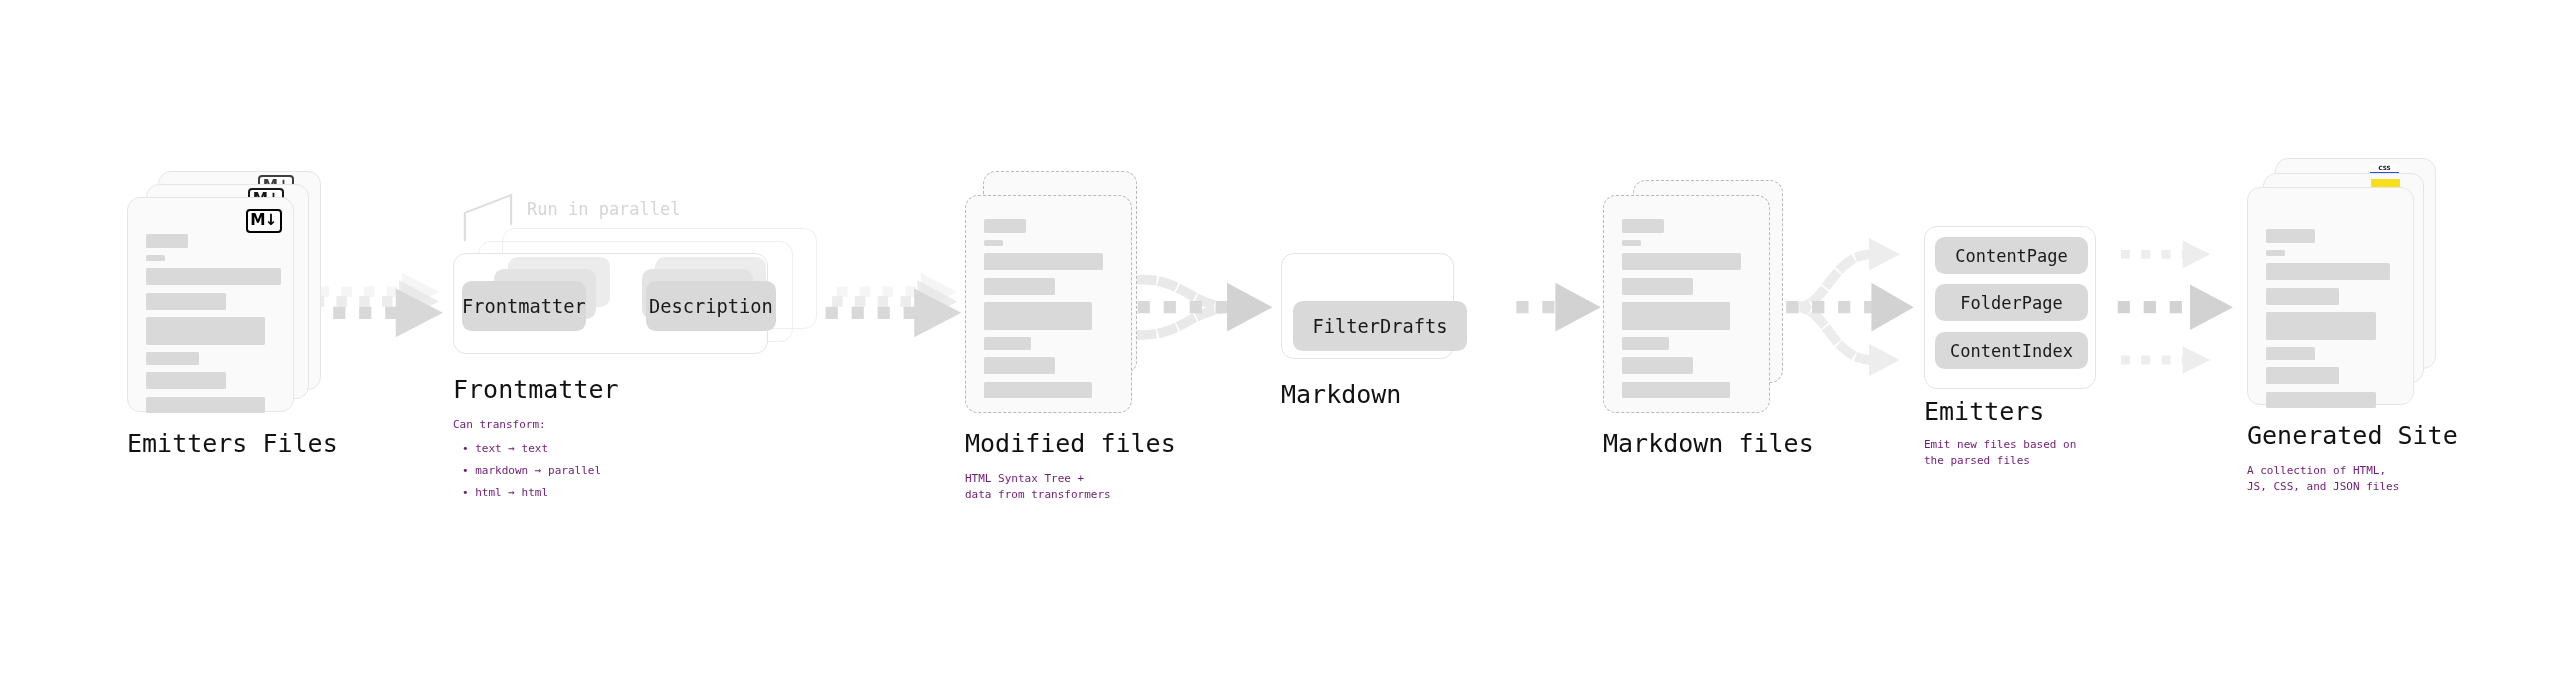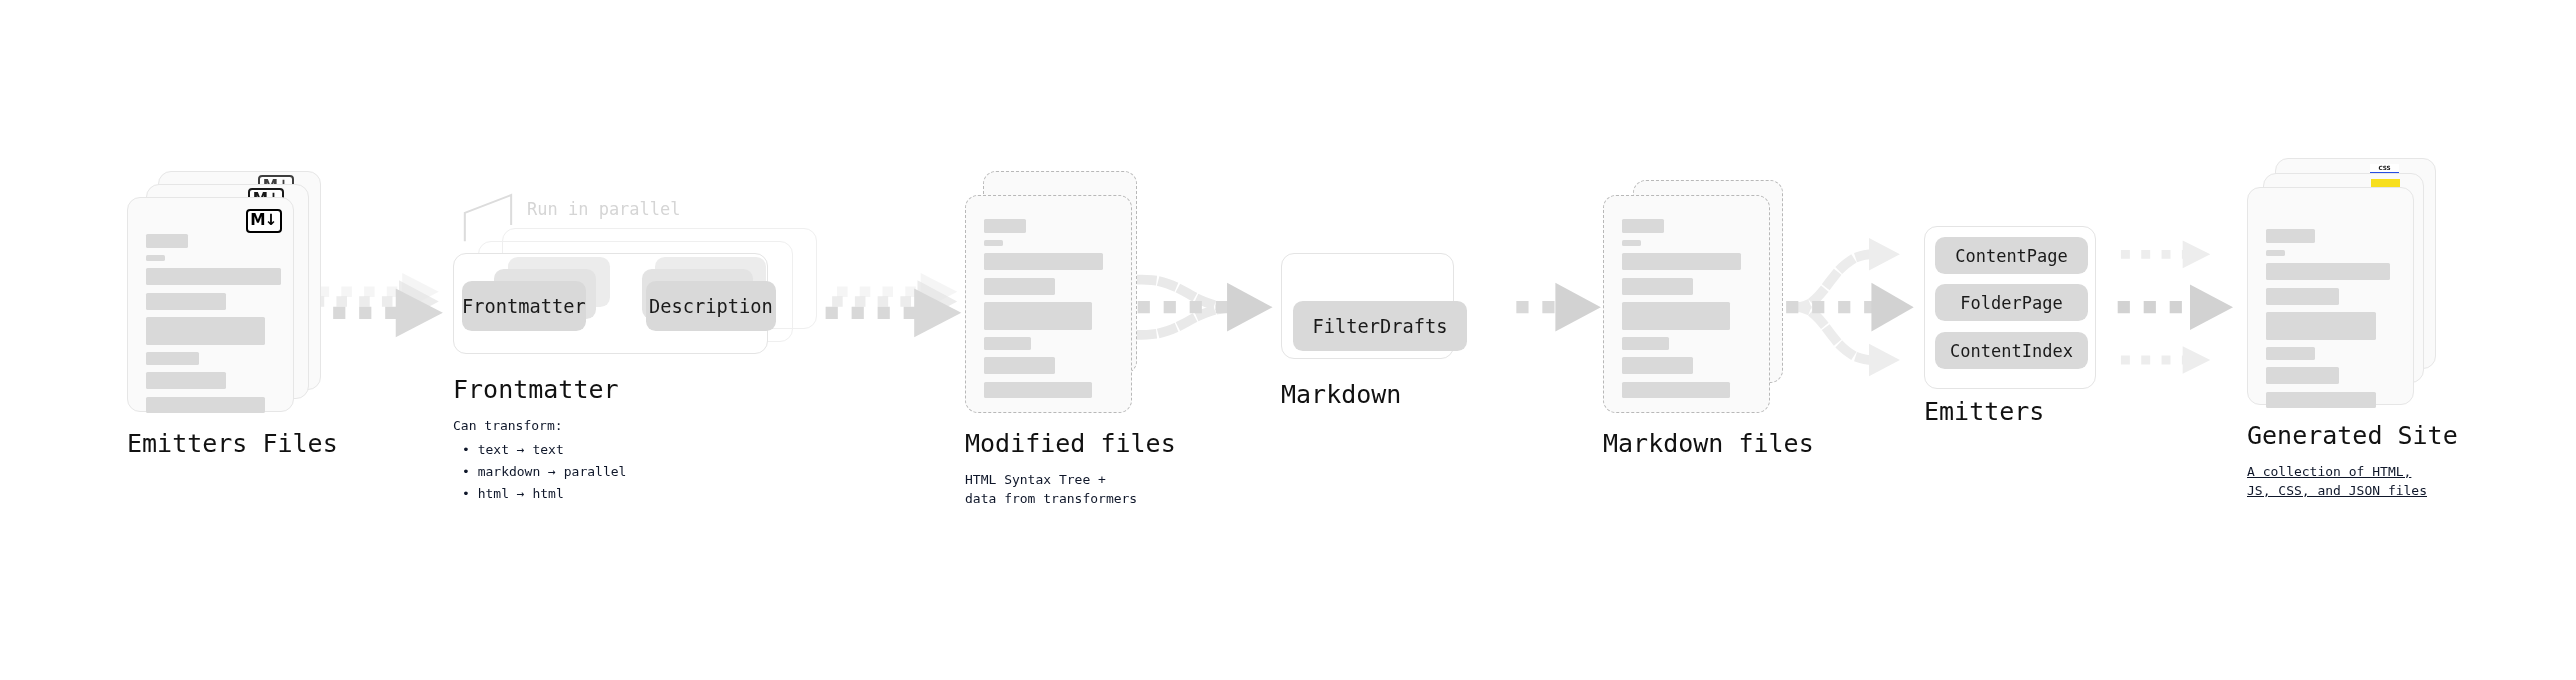--- a/index.html
+++ b/index.html
@@ -77,23 +77,23 @@
   
   .title {
     position: absolute;
     font-size: 25px;
     color: #111;
     white-space: nowrap;
     letter-spacing: 0px;
   }
   .subtitle {
     position: absolute;
-    font-size: 13px;
+    font-size: 11px;
     line-height: 1.45;
-    color: #0f172a;
+    color: #701a75;
     white-space: pre;
   }
   .ghost-label {
     position: absolute;
     font-size: 17px;
     color: #d5d5d5;
     white-space: nowrap;
   }
 
   
@@ -296,20 +296,22 @@
   </div>
   <div class="title" style="left:1603px; top:429px;">Markdown files</div>
 
   <div>
     <div class="group-box" style="left:1924px; top:226px; width:172px; height:163px;"></div>
     <div class="chip" style="left:1935px; top:237px; width:153px; height:37px; font-size:17px;">ContentPage</div>
     <div class="chip" style="left:1935px; top:284px; width:153px; height:37px; font-size:17px;">FolderPage</div>
     <div class="chip" style="left:1935px; top:332px; width:153px; height:37px; font-size:17px;">ContentIndex</div>
   </div>
   <div class="title" style="left:1924px; top:397px;">Emitters</div>
+  <div class="subtitle" style="left:1924px; top:437px;">Emit new files based on
+the parsed files</div>
 
   <div class="doc-stack">
     <div class="doc-card" style="left:2275px; top:158px; width:161px; height:211px;"></div>
     <div class="badge-css" style="left:2370px; top:164px;">CSS</div>
 
     <div class="doc-card" style="left:2263px; top:173px; width:161px; height:210px;"></div>
     <div class="badge-js" style="left:2371px; top:179px;"></div>
 
     <div class="doc-card front" style="left:2247px; top:187px; width:167px; height:218px;">
       <div class="doc-lines" style="top:41px;">
@@ -318,17 +320,17 @@
         <div class="doc-line" style="width:124px;height:17px;"></div>
         <div class="doc-line" style="width:73px;height:17px;"></div>
         <div class="doc-line" style="width:110px;height:28px;"></div>
         <div class="doc-line" style="width:49px;height:13px;"></div>
         <div class="doc-line" style="width:73px;height:17px;"></div>
         <div class="doc-line" style="width:110px;height:16.3px;"></div>
       </div>
     </div>
   </div>
   <div class="title" style="left:2247px; top:421px;">Generated Site</div>
-  <div class="subtitle" style="left:2247px; top:463px;text-decoration:underline;">A collection of HTML,
+  <div class="subtitle" style="left:2247px; top:463px;">A collection of HTML,
 JS, CSS, and JSON files</div>
 
 </div>
 
 
 </body></html>

